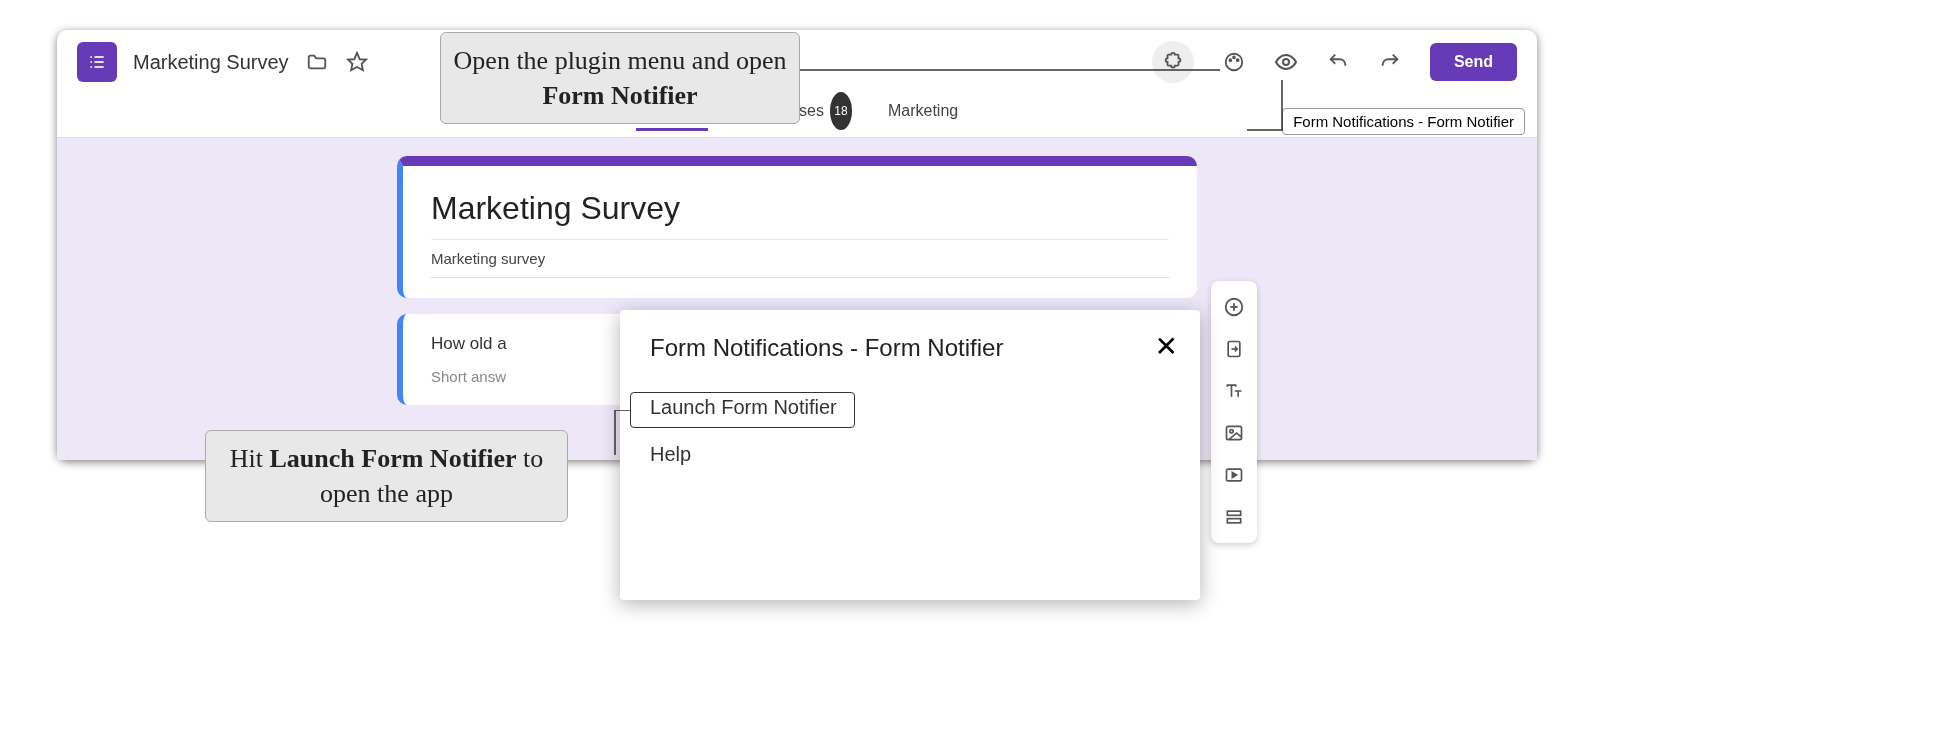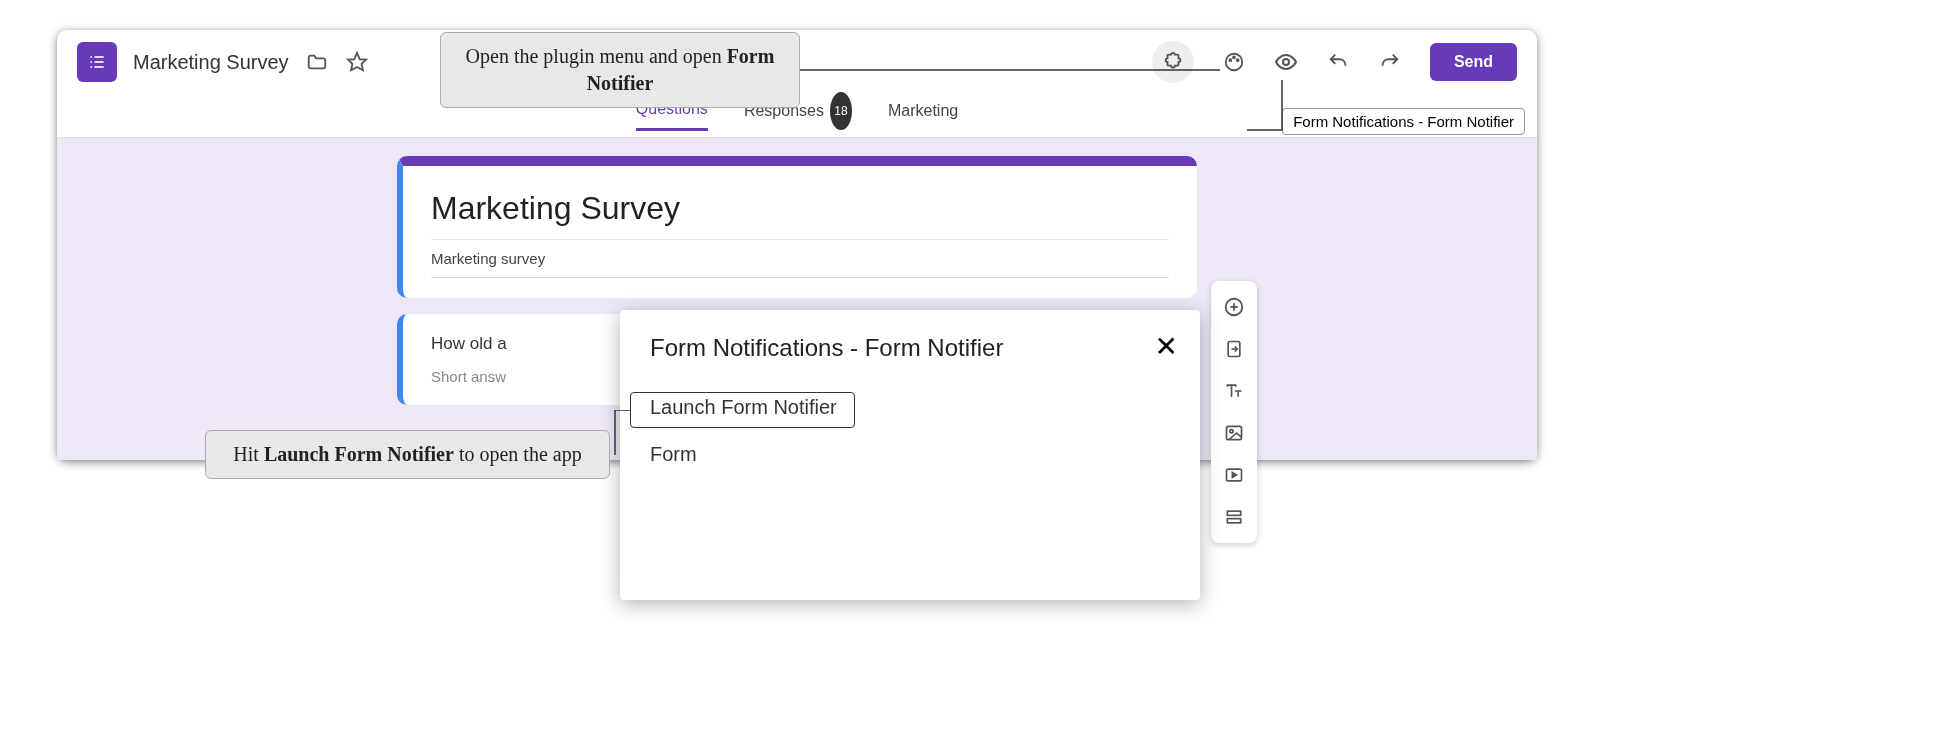--- a/index.html
+++ b/index.html
@@ -19,23 +19,23 @@
   .canvas { background:#eee7f8; height: calc(100% - 108px); position:relative; display:flex; justify-content:center; padding-top:18px; }
   .form-card { width: 800px; background:#fff; border-radius:10px; border-top:10px solid #673ab7; border-left:6px solid #4285f4; padding: 24px 28px 20px; }
   .form-title { font-size: 32px; color:#222; margin-bottom: 12px; }
   .form-desc { font-size:15px; color:#444; border-bottom:1px solid #ddd; padding:6px 0 10px; border-top:1px solid #e8e8e8; padding-top:10px;}
   .q-card { width:800px; background:#fff; border-radius:10px; border-left:6px solid #4285f4; margin-top:16px; padding:20px 28px; }
   .q-text { font-size:17px; color:#333; margin-bottom:14px; }
   .q-hint { font-size:15px; color:#888; }
   .side-toolbar { position:absolute; right: -60px; top: 125px; width:46px; background:#fff; border-radius:8px; box-shadow:0 2px 6px rgba(0,0,0,0.2); display:flex; flex-direction:column; align-items:center; gap:18px; padding:14px 0; }
   .tooltip { position:absolute; background:#fff; border:1px solid #999; border-radius:4px; font-size:15px; padding:4px 10px; white-space:nowrap; }
   .addon-tooltip { top: 78px; right: 12px; }
-  .callout { position:absolute; background:#e8e8e8; border:1px solid #aaa; border-radius:6px; font-family: Georgia, serif; font-size:20px; color:#222; padding:10px 6px; text-align:center; line-height:1.35; }
+  .callout { position:absolute; background:#e8e8e8; border:1px solid #aaa; border-radius:6px; font-family: Georgia, serif; font-size:26px; color:#222; padding:10px 6px; text-align:center; line-height:1.35; }
   .callout1 { left:440px; top:32px; width:360px; }
-  .callout2 { left:205px; top:430px; width:405px; }
+  .callout2 { left:205px; top:430px; width:363px; }
   .plugin-popup { position:absolute; left:620px; top:310px; width:580px; height:290px; background:#fff; box-shadow:0 4px 20px rgba(0,0,0,0.3); border-radius:4px; padding:24px 30px; }
   .popup-title { font-size:24px; color:#222; margin-bottom:22px; }
   .close-x { position:absolute; top:20px; right:22px; font-size:28px; cursor:pointer; }
   .popup-item { font-size:20px; color:#333; padding:12px 0; cursor:pointer; }
   .highlight-box { position:absolute; border:1px solid #333; border-radius:4px; padding:0 6px; pointer-events:none; }
   .launch-box { left:630px; top:392px; width:225px; height:36px; }
   svg { display:block; }
 </style>
 </head>
 <body>
@@ -174,21 +174,21 @@
   <span>Open the plugin menu and open </span><b>Form Notifier</b>
 </div>
 <svg style="position:absolute; left:800px; top:60px;" width="430" height="30">
     <line x1="0" y1="10" x2="420" y2="10" stroke="#333" stroke-width="1.5"></line>
   </svg>
 
 <div class="plugin-popup">
   <div class="popup-title">Form Notifications - Form Notifier</div>
   <span class="close-x">✕</span>
   <div class="popup-item">Launch Form Notifier</div>
-  <div class="popup-item">Form</div>
+  <div class="popup-item">Help</div>
 </div>
 
 <div class="highlight-box launch-box"></div>
 
 <div class="callout callout2">
   <span>Hit </span><b>Launch Form Notifier</b><span> to open the app</span>
 </div>
 <svg style="position:absolute; left:608px; top:410px;" width="30" height="50">
     <path d="M22 0 h-15 v45" stroke="#333" stroke-width="1.5" fill="none"></path>
   </svg>

